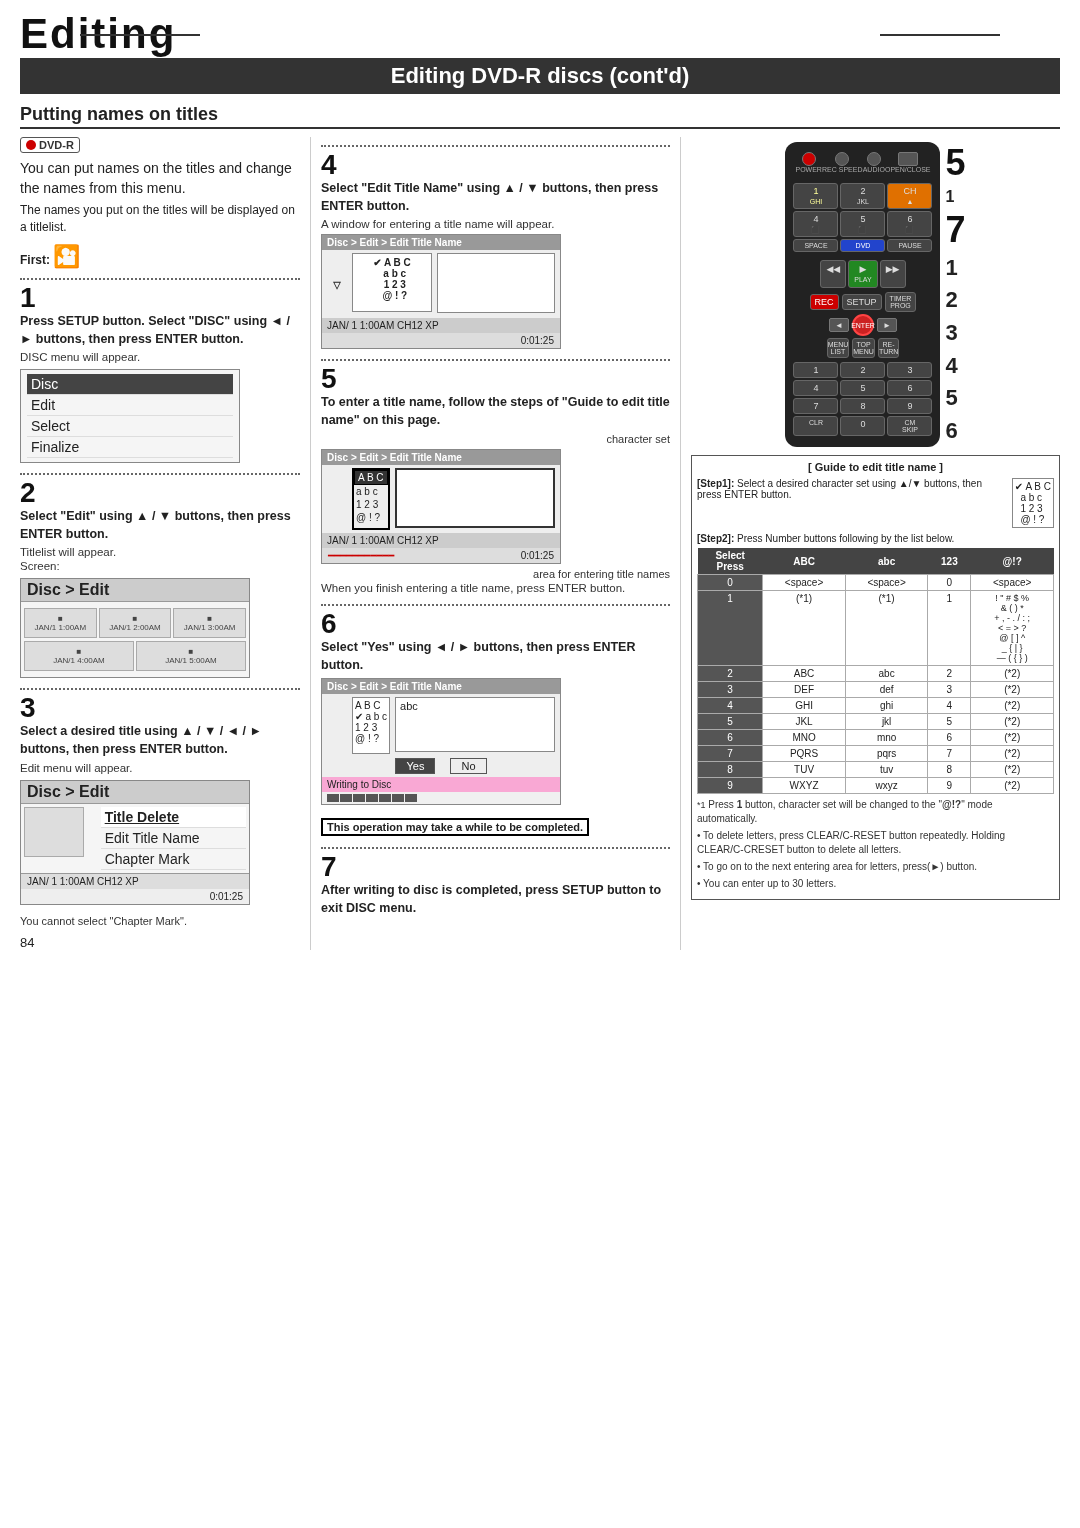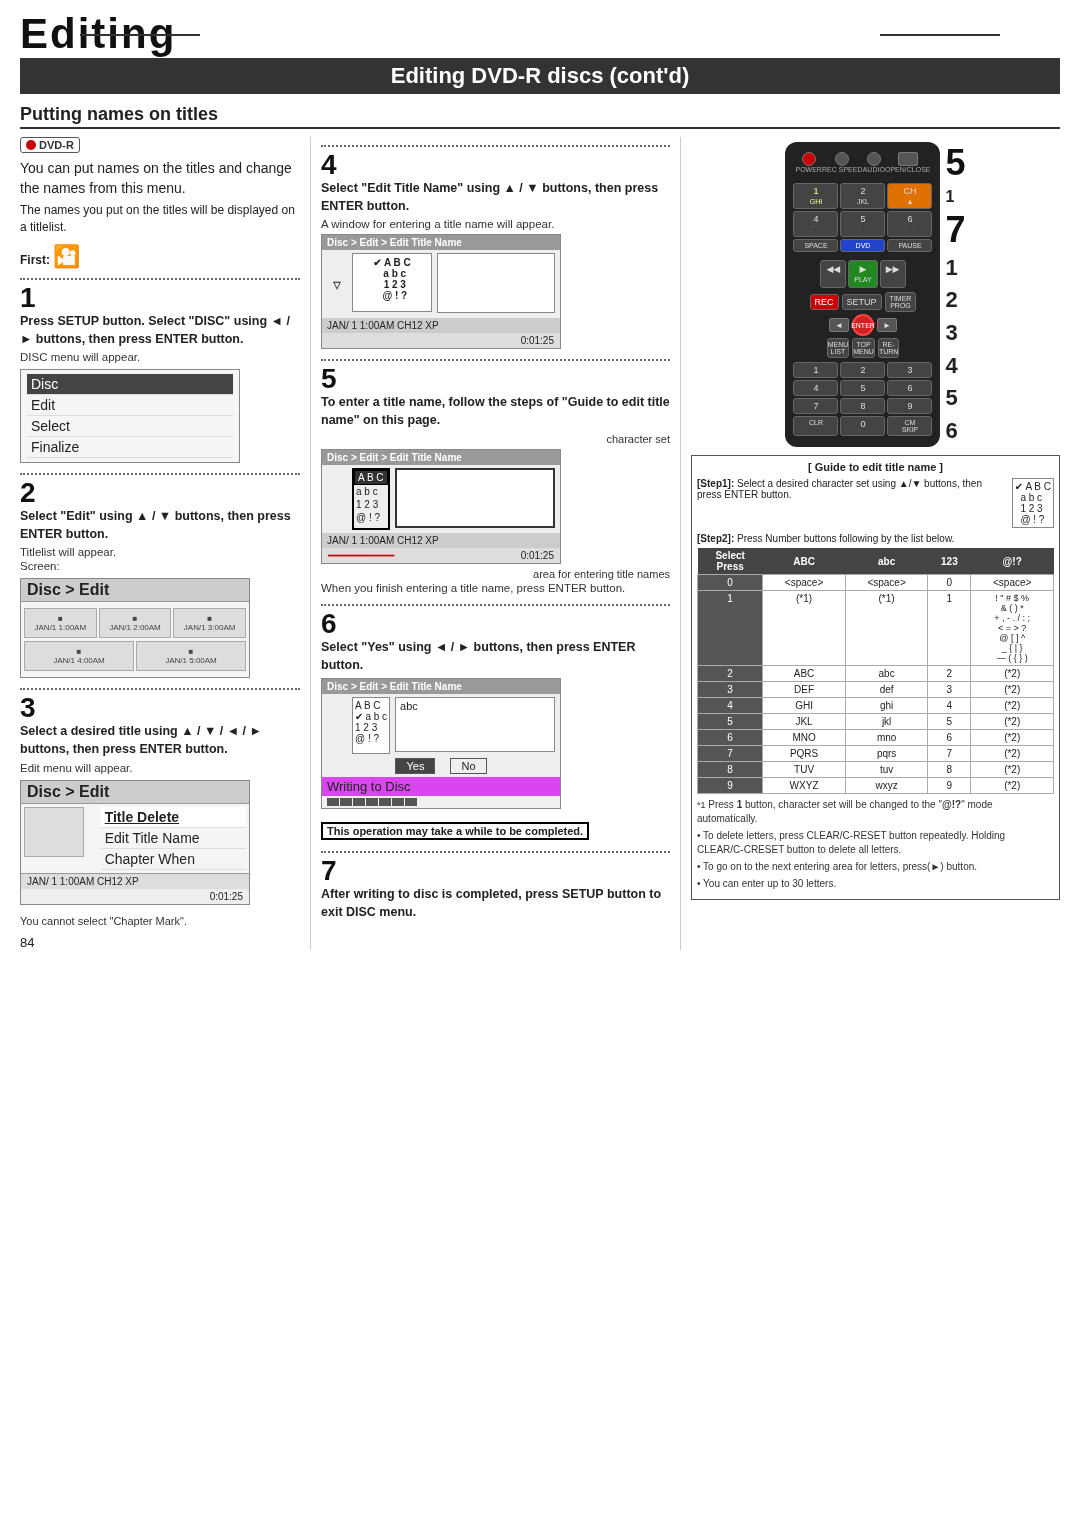--- a/index.html
+++ b/index.html
@@ -460,21 +460,21 @@
         <p class="step-sub">Edit menu will appear.</p>
         <div class="screen-mockup" style="width:230px;">
           <div class="screen-header">Disc &gt; Edit</div>
           <div class="screen-body" style="display:flex;gap:4px;padding:3px;">
             <div style="flex:1;">
               <div class="thumb-item" style="height:50px;width:60px;"></div>
             </div>
             <div style="flex:2;">
               <div class="screen-row highlight" style="background:#fff;text-decoration:underline;font-weight:bold;">Title Delete</div>
               <div class="screen-row">Edit Title Name</div>
-              <div class="screen-row">Chapter When</div>
+              <div class="screen-row">Chapter Mark</div>
             </div>
           </div>
           <div class="screen-footer">
             <span>JAN/ 1  1:00AM CH12  XP</span>
           </div>
           <div style="text-align:right;padding:2px 6px;font-size:10px;background:#eee;">0:01:25</div>
         </div>
       </div>
 
       <p class="step-sub" style="font-size:11px;margin-top:4px;">You cannot select "Chapter Mark".</p>
@@ -564,21 +564,21 @@
               </div>
               <div class="title-input-area" style="flex:1;min-height:55px;align-items:flex-start;flex-direction:column;">
                 <div style="font-size:11px;">abc</div>
               </div>
             </div>
             <div style="display:flex;justify-content:center;gap:15px;margin-top:4px;">
               <span style="border:1px solid #555;padding:1px 10px;background:#444;color:#fff;font-size:11px;cursor:pointer;">Yes</span>
               <span style="border:1px solid #555;padding:1px 10px;font-size:11px;cursor:pointer;">No</span>
             </div>
           </div>
-          <div style="padding:2px 5px;font-size:13px;background:#d946ef;">Writing to Disc</div>
+          <div style="padding:2px 5px;font-size:10px;background:#f9a8d4;">Writing to Disc</div>
           <div style="padding:2px 5px;display:flex;gap:1px;">
             <div class="progress-seg"></div>
             <div class="progress-seg"></div>
             <div class="progress-seg"></div>
             <div class="progress-seg"></div>
             <div class="progress-seg"></div>
             <div class="progress-seg"></div>
             <div class="progress-seg"></div>
           </div>
         </div>

